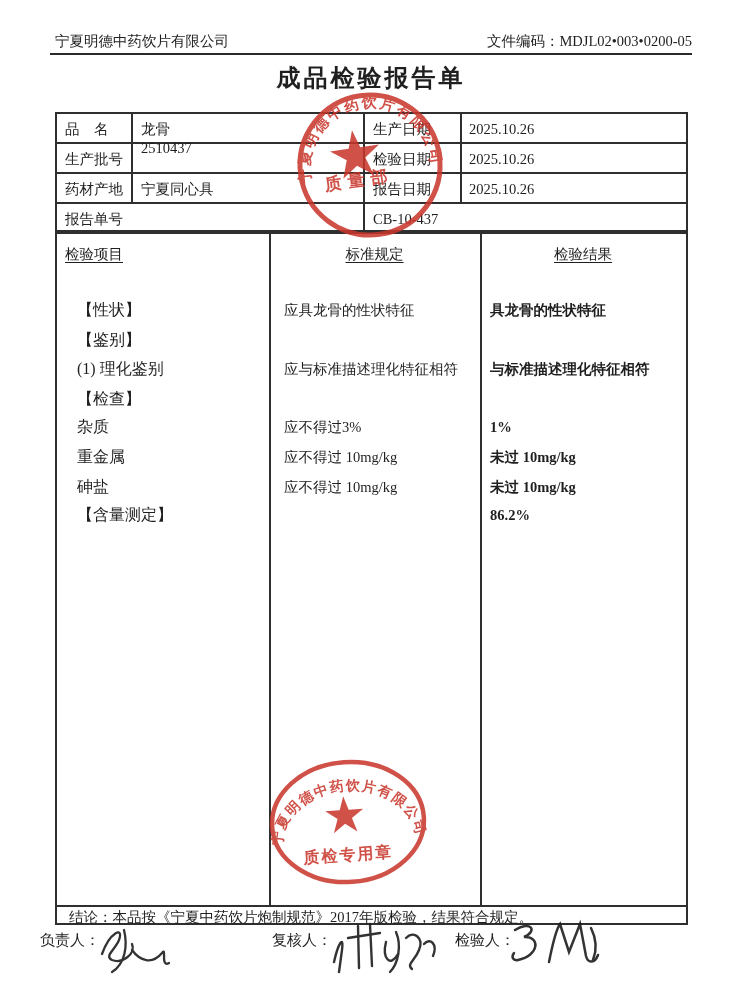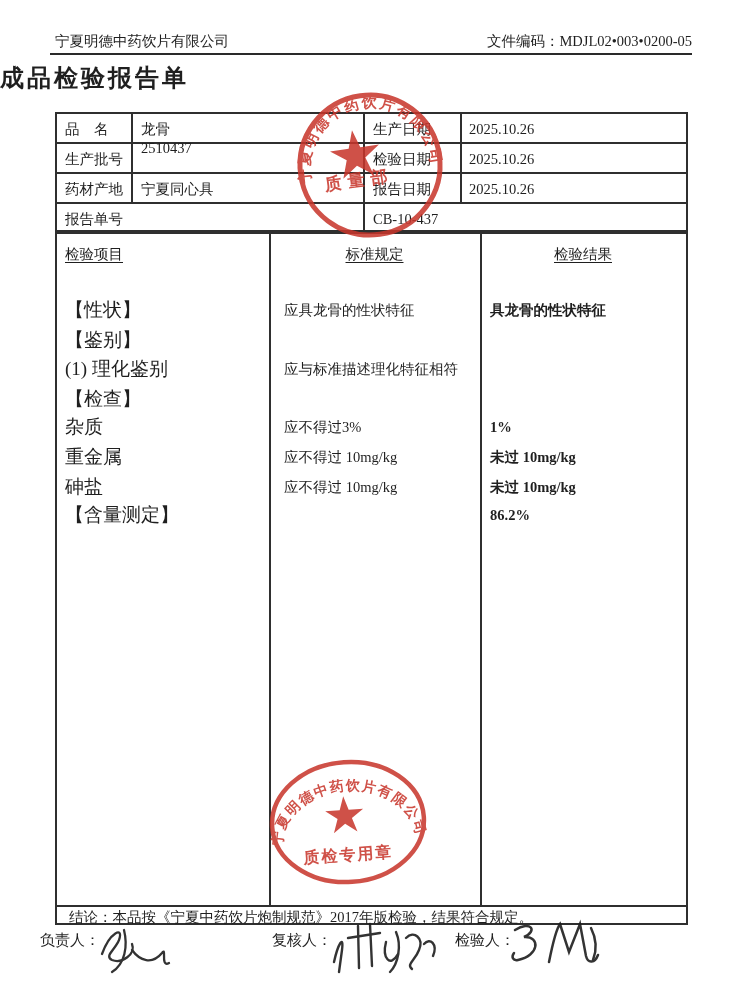--- a/index.html
+++ b/index.html
@@ -5,30 +5,30 @@
   html,body{margin:0;padding:0;background:#e8e8e8;}
   .page{
     position:relative;width:742px;height:1000px;background:#ffffff;
     font-family:"Liberation Serif","DejaVu Serif",serif;color:#1f1f1f;overflow:hidden;
   }
   .abs{position:absolute;}
   .t14{font-size:14.5px;line-height:20px;white-space:nowrap;}
   .company{left:55px;top:31px;}
   .filecode{right:50px;top:31px;}
   .hrule{left:50px;top:53px;width:642px;height:0;border-top:2px solid #2a2a2a;}
-  .title{left:0;top:62px;width:742px;font-size:24px;font-weight:bold;letter-spacing:3px;}
+  .title{left:0;top:62px;width:742px;text-align:center;font-size:24px;font-weight:bold;letter-spacing:3px;}
   
   .info-table{left:55px;top:112px;width:633px;height:120px;border:2px solid #2f2f2f;box-sizing:border-box;}
   .line{position:absolute;background:#2f2f2f;}
   .cell{position:absolute;font-size:14.5px;line-height:20px;white-space:nowrap;}
   
   .insp-table{left:55px;top:232px;width:633px;height:693px;border:2px solid #2f2f2f;box-sizing:border-box;}
   .colhead{position:absolute;font-size:14.5px;line-height:20px;text-decoration:underline;text-underline-offset:3px;}
   .ctr{text-align:center;}
-  .item{position:absolute;left:8px;font-size:19px;line-height:20px;white-space:nowrap;text-align:right;}
+  .item{position:absolute;left:20px;font-size:16px;line-height:20px;white-space:nowrap;text-align:right;}
   .std{position:absolute;left:227px;font-size:14.5px;line-height:20px;white-space:nowrap;}
   .res{position:absolute;left:433px;font-size:14.5px;line-height:20px;white-space:nowrap;font-weight:bold;}
   .std-wrap{position:absolute;left:227px;width:210px;font-size:14.5px;line-height:28px;white-space:normal;}
   .conclusion{position:absolute;left:12px;top:674px;font-size:14.5px;line-height:18px;white-space:nowrap;}
   
   .stamp{position:absolute;pointer-events:none;opacity:0.86;}
   .stamp-top{left:293px;top:88px;transform:rotate(-8deg);}
   .stamp-bottom{left:266px;top:756px;transform:rotate(-4deg);}
   
   .sig-label{position:absolute;font-size:15px;line-height:20px;white-space:nowrap;}
@@ -81,20 +81,21 @@
     <div class="colhead ctr" style="left:423px;top:10px;width:206px">检验结果</div>
 
     <div class="item" style="top:66px">【性状】</div>
     <div class="std" style="top:66px">应具龙骨的性状特征</div>
     <div class="res" style="top:66px">具龙骨的性状特征</div>
 
     <div class="item" style="top:96px">【鉴别】</div>
 
     <div class="item" style="top:125px">(1) 理化鉴别</div>
     <div class="std" style="top:125px">应与标准描述理化特征相符</div>
+    <div class="res" style="top:125px">与标准描述理化特征相符</div>
 
     <div class="item" style="top:155px">【检查】</div>
 
     <div class="item" style="top:183px">杂质</div>
     <div class="std" style="top:183px">应不得过3%</div>
     <div class="res" style="top:183px">1%</div>
 
     <div class="item" style="top:213px">重金属</div>
     <div class="std" style="top:213px">应不得过 10mg/kg</div>
     <div class="res" style="top:213px">未过 10mg/kg</div>

